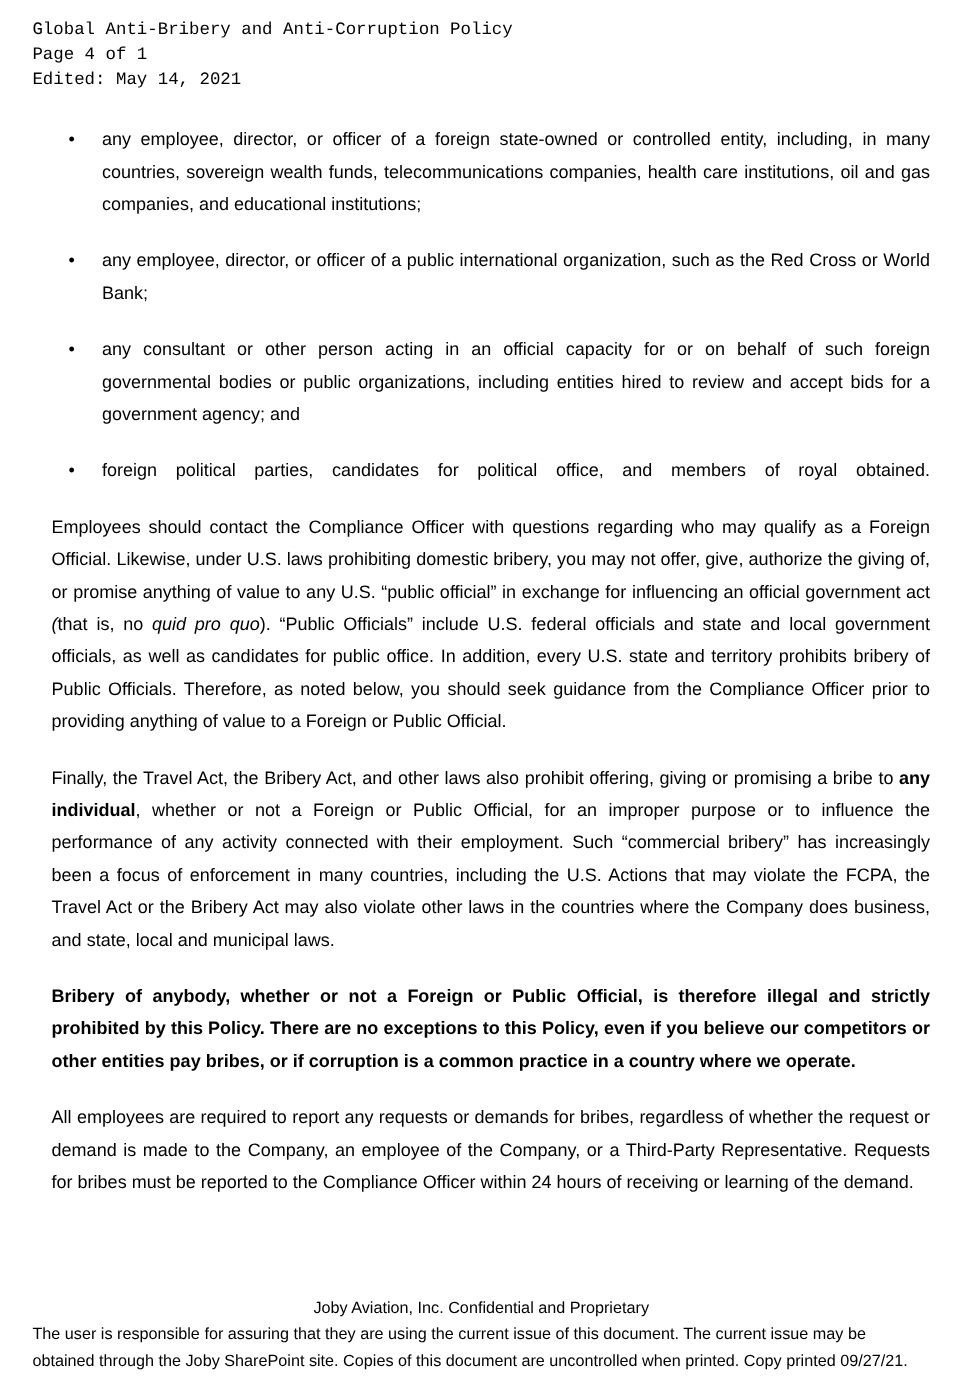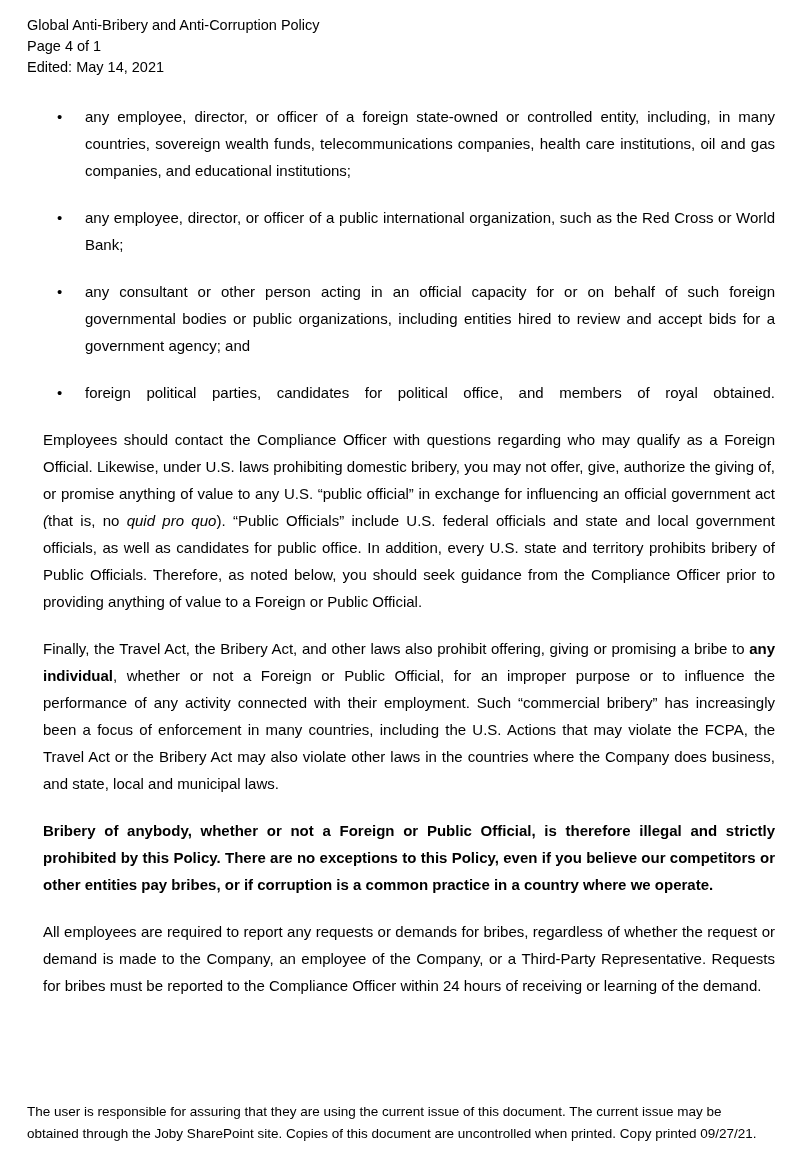--- a/index.html
+++ b/index.html
@@ -13,20 +13,21 @@
     color: #000000;
     font-family: "Liberation Sans", sans-serif;
     overflow: hidden;
     padding: 15px 27px 0 27px;
   }
   .header {
     font-size: 14.5px;
     line-height: 21px;
     margin-bottom: 25px;
     text-align: left;
+    font-family: Liberation Mono, monospace;
   }
   .bullets {
     list-style: none;
     margin: 0;
     padding: 0;
   }
   .bullets li {
     position: relative;
     padding-left: 58px;
     font-size: 15px;
@@ -94,16 +95,17 @@
       <span><span>foreign political parties, candidates for political office, and members of royal obtained.</span></span>
     </li>
   </ul>
 
   <p class="para"><span>Employees should contact the Compliance Officer with questions regarding who may qualify as a Foreign Official.  Likewise, under U.S. laws prohibiting domestic bribery, you may not offer, give, authorize the giving of, or promise anything of value to any U.S. “public official” in exchange for influencing an official government act </span><span class="seg-i">(</span><span>that is, no </span><span class="seg-i">quid pro quo</span><span>). “Public Officials” include U.S. federal officials and state and local government officials, as well as candidates for public office. In addition, every U.S. state and territory prohibits bribery of Public Officials. Therefore, as noted below, you should seek guidance from the Compliance Officer prior to providing anything of value to a Foreign or Public Official.</span></p>
   <p class="para"><span>Finally, the Travel Act, the Bribery Act, and other laws also prohibit offering, giving or promising a bribe to </span><span class="seg-b">any individual</span><span>, whether or not a Foreign or Public Official, for an improper purpose or to influence the performance of any activity connected with their employment. Such “commercial bribery” has increasingly been a focus of enforcement in many countries, including the U.S. Actions that may violate the FCPA, the Travel Act or the Bribery Act may also violate other laws in the countries where the Company does business, and state, local and municipal laws.</span></p>
   <p class="para"><span class="seg-b">Bribery of anybody, whether or not a Foreign or Public Official, is therefore illegal and strictly prohibited by this Policy. There are no exceptions to this Policy, even if you believe our competitors or other entities pay bribes, or if corruption is a common practice in a country where we operate.</span></p>
   <p class="para"><span>All employees are required to report any requests or demands for bribes, regardless of whether the request or demand is made to the Company, an employee of the Company, or a Third-Party Representative. Requests for bribes must be reported to the Compliance Officer within 24 hours of receiving or learning of the demand.</span></p>
 
   <div class="footer">
+    <div class="footer-center">Joby Aviation, Inc. Confidential and Proprietary</div>
     <div>The user is responsible for assuring that they are using the current issue of this document.  The current issue may be obtained through the Joby SharePoint site.  Copies of this document are uncontrolled when printed.  Copy printed 09/27/21.</div>
   </div>
 
 </div>
 
 </body></html>

